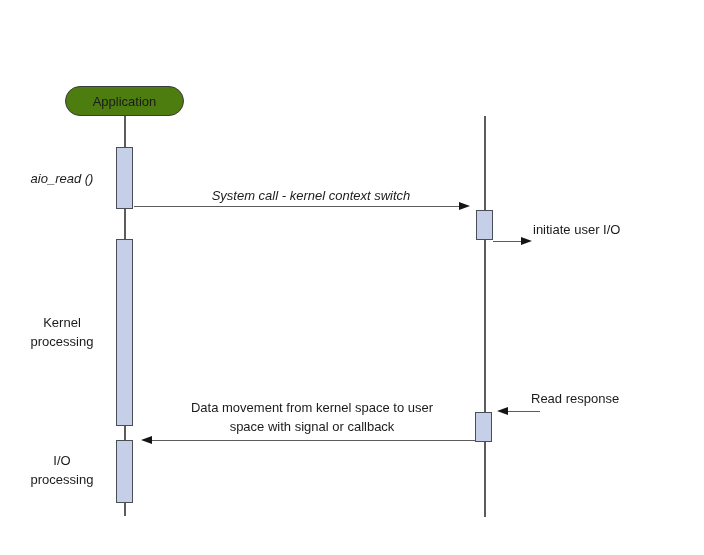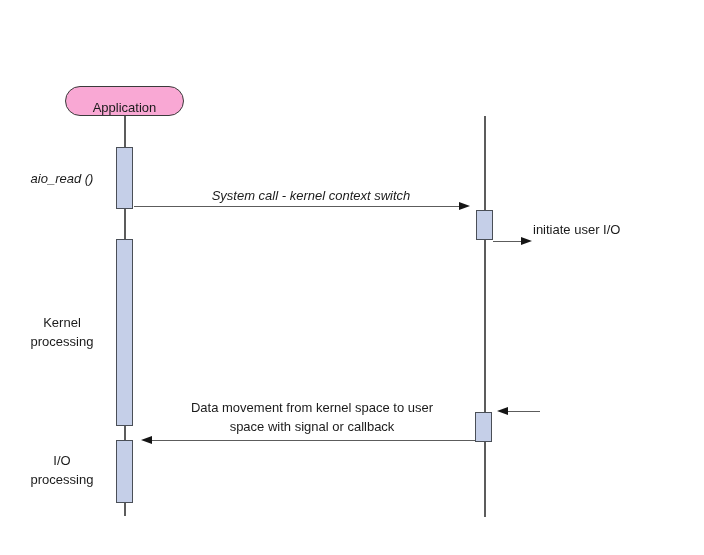--- a/index.html
+++ b/index.html
@@ -26,23 +26,23 @@
     color: var(--title-text, #2b3540);
     white-space: nowrap;
   }
   .actor-head {
     position: absolute;
     width: 119px;
     height: 30px;
     box-sizing: border-box;
     border: 1.5px solid #3b3b3b;
     border-radius: 15px;
-    background: #f9a8d4;
+    background: #4d7c0f;
     display: flex;
-    align-items: flex-end;
+    align-items: center;
     justify-content: center;
     font-size: 13px;
     color: var(--label-text, #1b1b1b);
   }
   .lifeline {
     position: absolute;
     width: 1.5px;
     background: var(--diagram-line, #5c5c5c);
   }
   .activation {
@@ -98,20 +98,21 @@
   <div class="arrow-line" style="left:134px; top:206px; width:328px;"></div>
   <div class="arrowhead right" style="left:459px; top:202px;"></div>
   <div class="diagram-label centered" style="left:158px; top:186px; width:306px;font-style:italic;">System call - kernel context switch</div>
 
   <div class="arrow-line" style="left:493px; top:241px; width:30px;"></div>
   <div class="arrowhead right" style="left:521px; top:237px;"></div>
   <div class="diagram-label" style="left:533px; top:220px;">initiate user I/O</div>
 
   <div class="arrow-line" style="left:506px; top:411px; width:34px;"></div>
   <div class="arrowhead left" style="left:497px; top:407px;"></div>
+  <div class="diagram-label" style="left:531px; top:389px;">Read response</div>
 
   <div class="arrow-line" style="left:151px; top:440px; width:324px;"></div>
   <div class="arrowhead left" style="left:141px; top:436px;"></div>
   <div class="diagram-label centered" style="left:158px; top:398px; width:308px;">Data movement from kernel space to user
 space with signal or callback</div>
 
   <div class="diagram-label centered" style="left:10px; top:169px; width:104px;font-style:italic;">aio_read ()</div>
   <div class="diagram-label centered" style="left:10px; top:313px; width:104px;">Kernel
 processing</div>
   <div class="diagram-label centered" style="left:10px; top:451px; width:104px;text-align:center;">I/O

